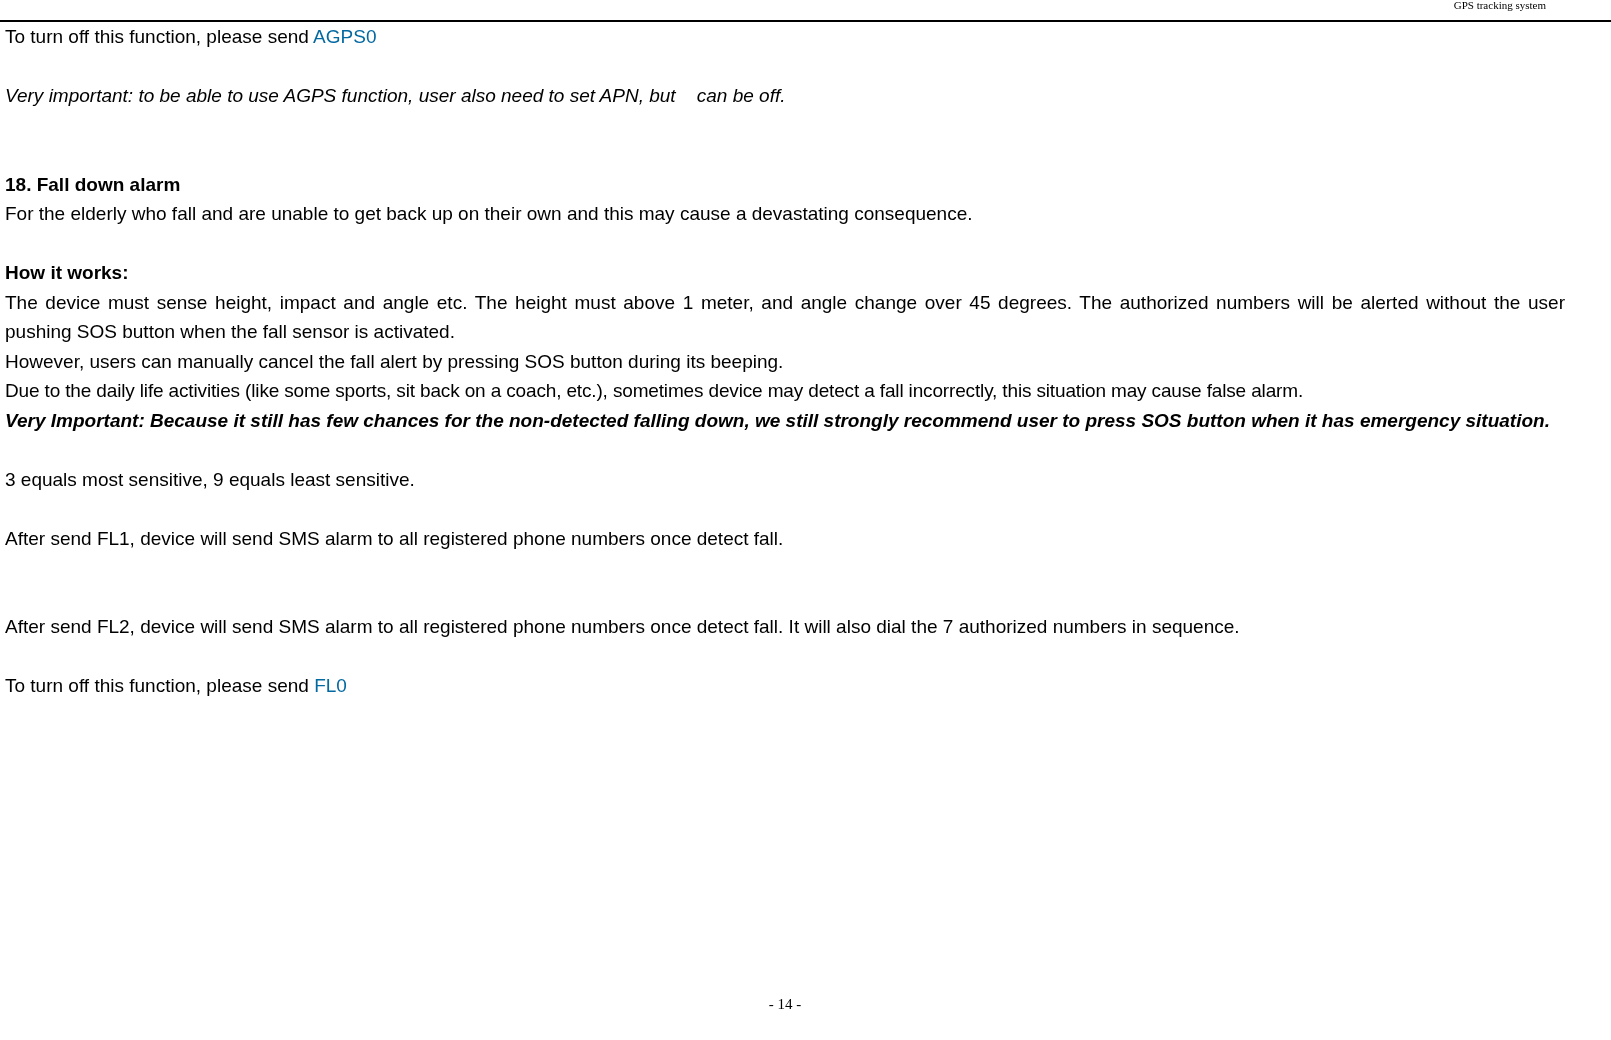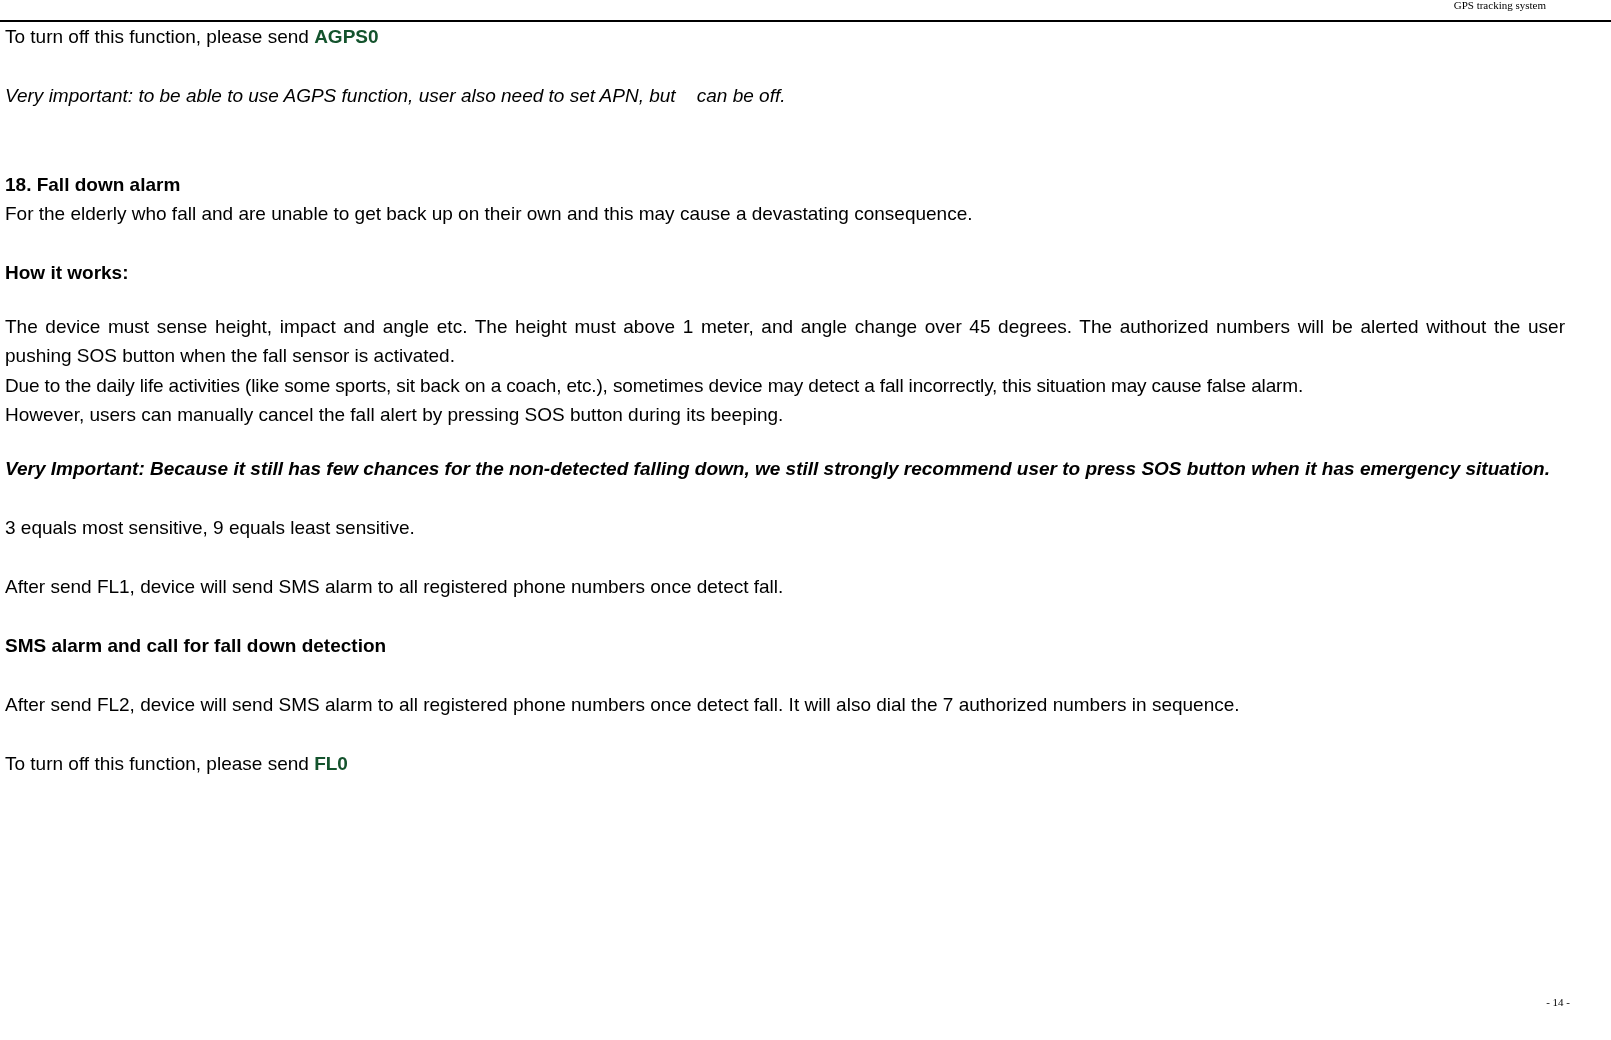--- a/index.html
+++ b/index.html
@@ -1,53 +1,52 @@
 <!DOCTYPE html>
 <html><head>
 <meta charset="utf-8">
 <style>
   html, body { margin:0; padding:0; background:#fff; }
   body { width:1611px; height:1040px; position:relative; overflow:hidden; color:#000; }
   .hdr { position:absolute; left:0; top:0; width:1611px; height:20px; border-bottom:2px solid #000; }
   .hdr-title { position:absolute; right:65px; top:-1px; font-family:"Liberation Serif", serif; font-size:11px; }
   .content { position:absolute; left:5px; top:22px; width:1560px; font-family:"Liberation Sans", sans-serif; font-size:19px; line-height:29.5px; }
   .p { margin:0; white-space:pre-wrap; }
-  .just { text-align:justify; text-align-last:left;margin-top:24px; }
+  .just { text-align:justify; text-align-last:left; }
   .blank { height:29.5px; }
   .b { font-weight:bold; }
   .i { font-style:italic; }
-  .red { color:#14532d; font-weight:bold; }
-  .footer { position:absolute; top:996px; left:0; width:1570px; text-align:right; font-family:"Liberation Serif", serif; font-size:11px; }
+  .red { color:#0369a1; font-weight:normal; }
+  .footer { position:absolute; top:996px; left:0; width:1570px; text-align:center; font-family:"Liberation Serif", serif; font-size:15px; }
 </style>
 </head>
 <body>
 
 <div class="hdr">
   <span class="hdr-title">GPS tracking system</span>
 </div>
 
 <div class="content">
   <p class="p"><span>To turn off this function, please send </span><span class="red">AGPS0</span></p>
   <div class="blank"></div>
   <p class="p i">Very important: to be able to use AGPS function, user also need to set APN, but    can be off.</p>
   <div class="blank"></div>
   <div class="blank"></div>
   <p class="p b">18. Fall down alarm</p>
   <p class="p">For the elderly who fall and are unable to get back up on their own and this may cause a devastating consequence.</p>
   <div class="blank"></div>
   <p class="p b">How it works:</p>
   <p class="p just" style="white-space:normal;">The device must sense height, impact and angle etc. The height must above 1 meter, and angle change over 45 degrees. The authorized numbers will be alerted without the user pushing SOS button when the fall sensor is activated.</p>
+  <p class="p">However, users can manually cancel the fall alert by pressing SOS button during its beeping.</p>
   <p class="p" style="letter-spacing:-0.15px;">Due to the daily life activities (like some sports, sit back on a coach, etc.), sometimes device may detect a fall incorrectly, this situation may cause false alarm.</p>
-  <p class="p">However, users can manually cancel the fall alert by pressing SOS button during its beeping.</p>
   <p class="p b i just" style="white-space:normal;">Very Important: Because it still has few chances for the non-detected falling down, we still strongly recommend user to press SOS button when it has emergency situation.</p>
   <div class="blank"></div>
   <p class="p">3 equals most sensitive, 9 equals least sensitive.</p>
   <div class="blank"></div>
   <p class="p">After send FL1, device will send SMS alarm to all registered phone numbers once detect fall.</p>
   <div class="blank"></div>
-  <p class="p b">SMS alarm and call for fall down detection</p>
   <div class="blank"></div>
   <p class="p">After send FL2, device will send SMS alarm to all registered phone numbers once detect fall. It will also dial the 7 authorized numbers in sequence.</p>
   <div class="blank"></div>
   <p class="p"><span>To turn off this function, please send </span><span class="red">FL0</span></p>
 </div>
 
 <div class="footer">- 14 -</div>
 
 </body></html>

